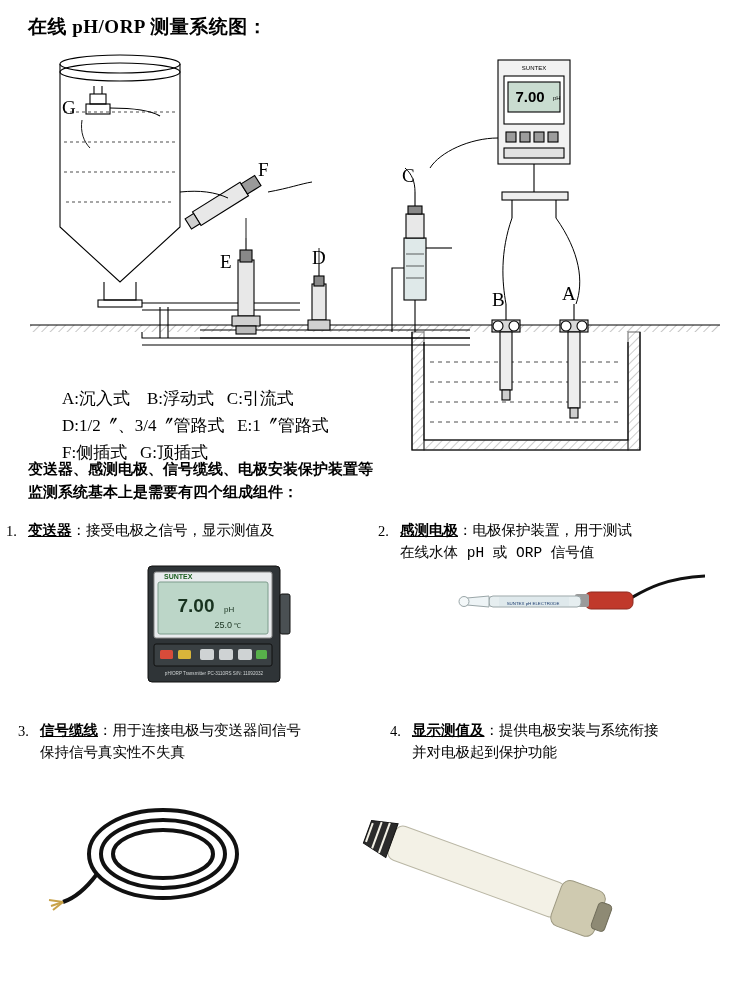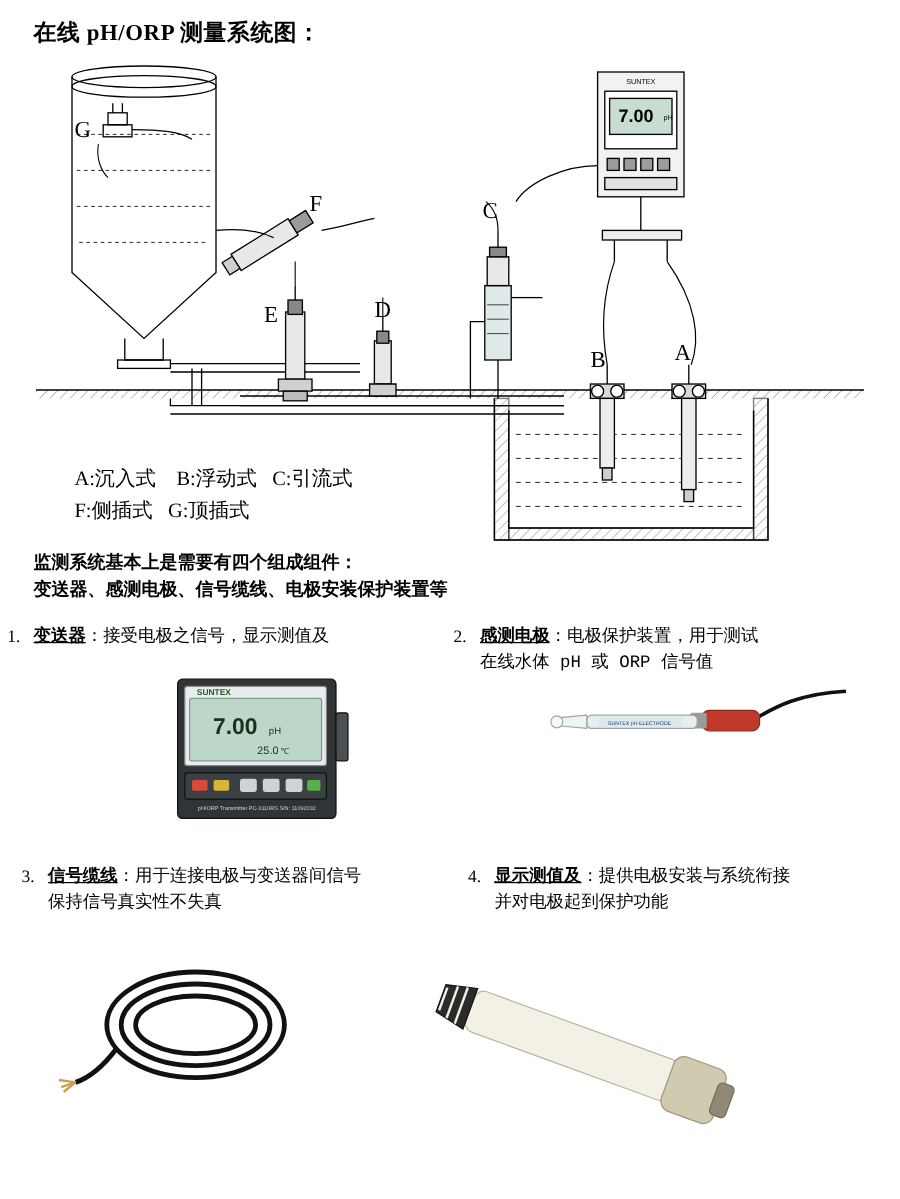--- a/index.html
+++ b/index.html
@@ -211,27 +211,28 @@
         <text x="402" y="140">C</text>
         <text x="220" y="226">E</text>
         <text x="312" y="222">D</text>
         <text x="492" y="264">B</text>
         <text x="562" y="258">A</text>
       </g>
     </svg>
 
     <div class="legend">
       <div class="row">A:沉入式    B:浮动式   C:引流式</div>
+      <div class="row">D:1/2〞、3/4〞管路式   E:1〞管路式</div>
       <div class="row">F:侧插式   G:顶插式</div>
     </div>
   </div>
 
   <div class="intro">
+    <div>变送器、感测电极、信号缆线、电极安装保护装置等</div>
     <div>监测系统基本上是需要有四个组成组件：</div>
-    <div>变送器、感测电极、信号缆线、电极安装保护装置等</div>
   </div>
 
   <div class="items">
 
     <div class="item i1">
       <span class="num">1.</span>
       <div class="body">
         <span class="term">变送器</span><span>：</span><span>接受电极之信号，显示测值及</span>
       </div>
     </div>

